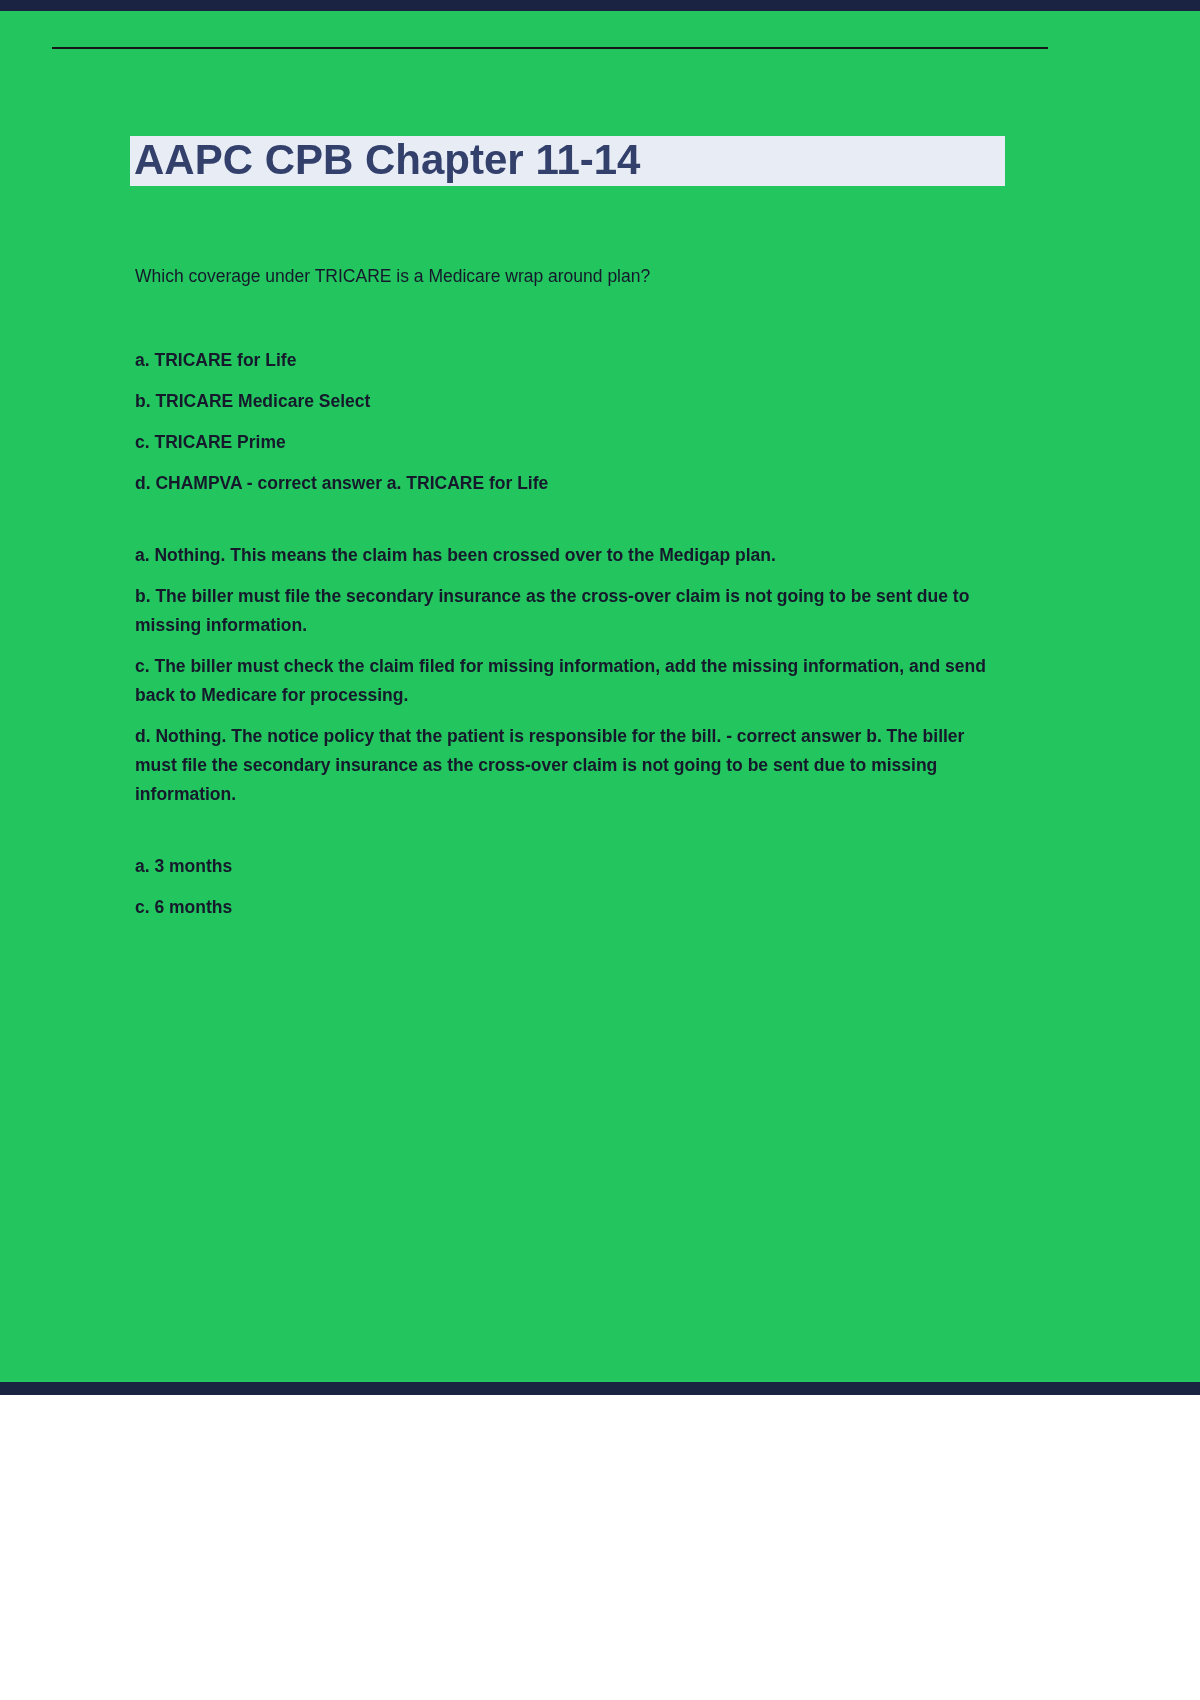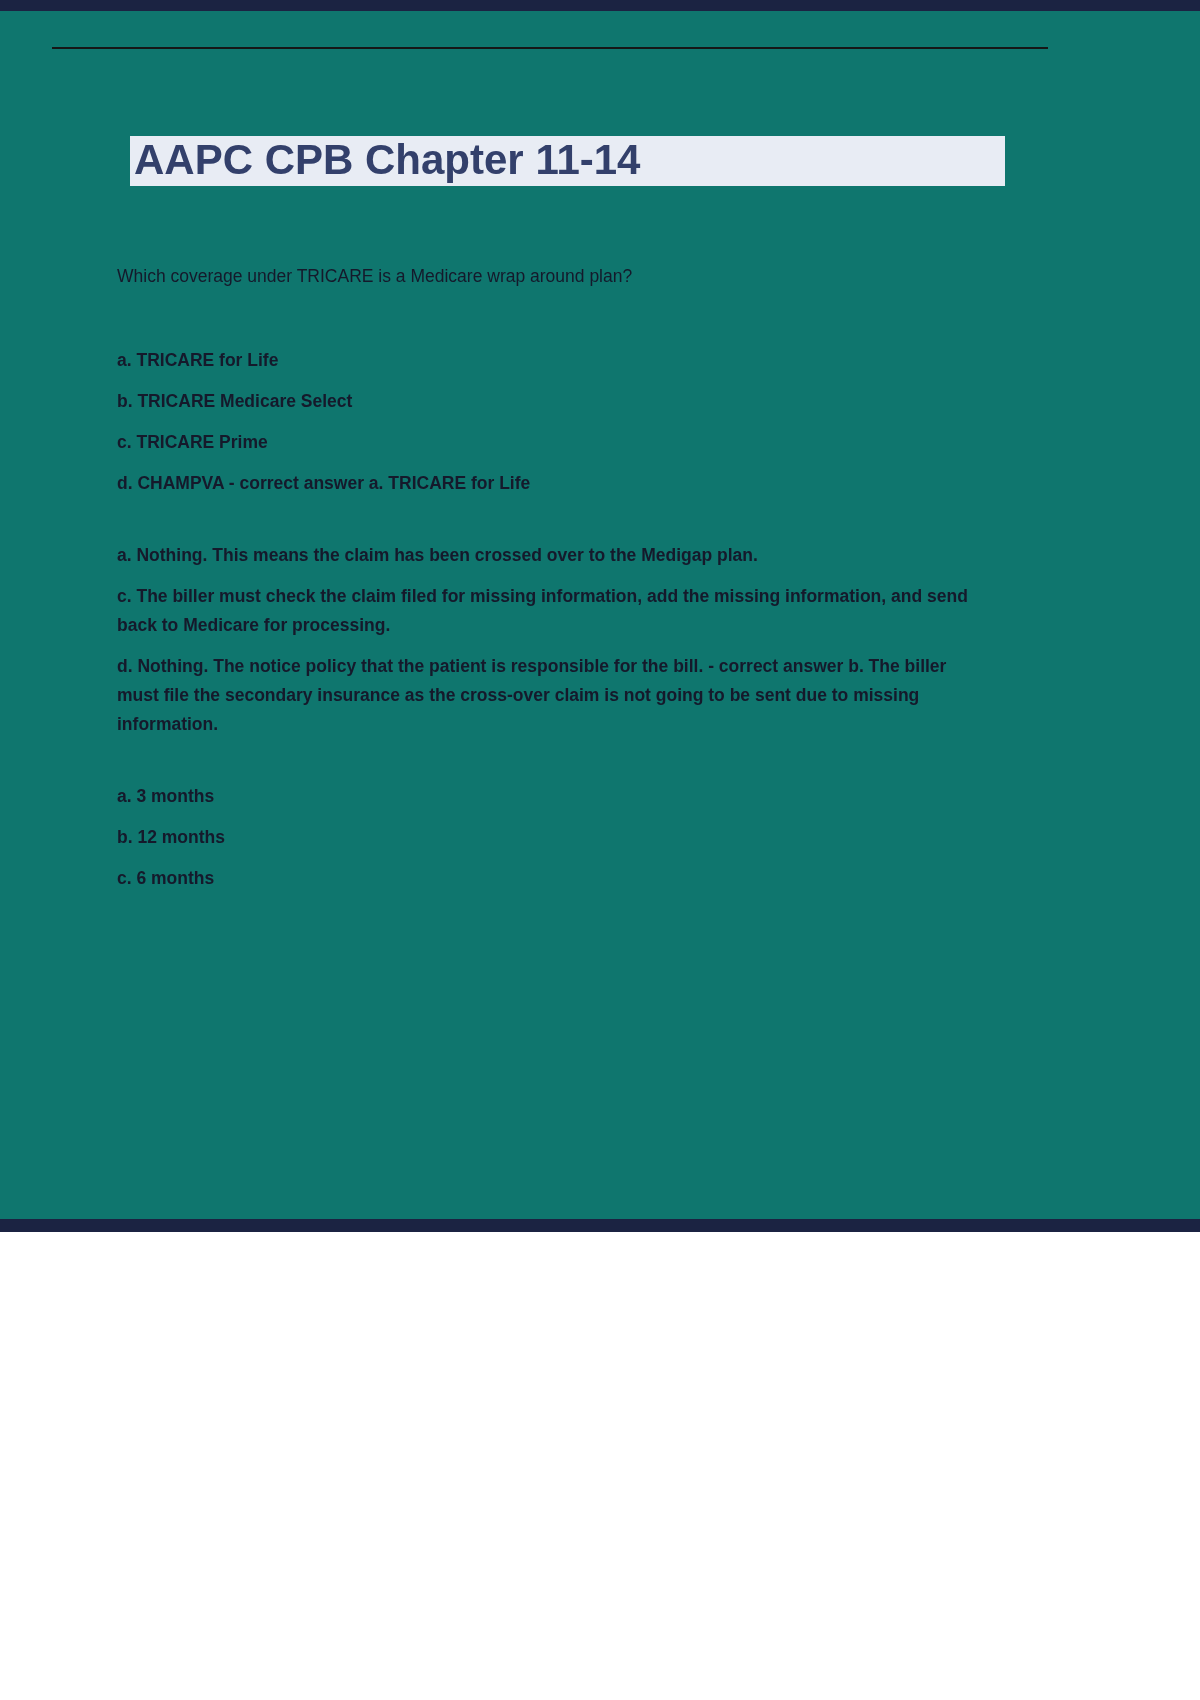--- a/index.html
+++ b/index.html
@@ -4,22 +4,22 @@
 <style>
   html, body {
     margin: 0;
     padding: 0;
     background: #ffffff;
     font-family: "Liberation Sans", sans-serif;
   }
   .page {
     position: relative;
     width: 1200px;
-    height: 1232px;
-    background: #0f766e;
+    height: 1395px;
+    background: #22c55e;
     overflow: hidden;
   }
   .top-bar {
     position: absolute;
     top: 0; left: 0;
     width: 100%;
     height: 11px;
     background: var(--bar-color, #1b2342);
   }
   .bottom-bar {
@@ -49,21 +49,21 @@
     font-size: 42px;
     font-weight: bold;
     letter-spacing: 0px;
     color: var(--title-color, #33406b);
     line-height: 1.1;
     white-space: nowrap;
   }
   .content {
     position: absolute;
     top: 262px;
-    left: 117px;
+    left: 135px;
     width: 856px;
     font-size: 17.5px;
     line-height: 29px;
     color: var(--body-color, #15192b);
   }
   .question-block {
     margin: 0 0 43px 0;
   }
   .question-text {
     margin: 0 0 55px 0;
@@ -89,25 +89,25 @@
   <div class="content" id="questions">
       <div class="question-block">
         <p class="question-text">Which coverage under TRICARE is a Medicare wrap around plan?</p>
         <p class="option-text">a. TRICARE for Life</p>
         <p class="option-text">b. TRICARE Medicare Select</p>
         <p class="option-text">c. TRICARE Prime</p>
         <p class="option-text">d. CHAMPVA - correct answer a. TRICARE for Life</p>
       </div>
       <div class="question-block">
         <p class="option-text">a. Nothing. This means the claim has been crossed over to the Medigap plan.</p>
+        <p class="option-text">b. The biller must file the secondary insurance as the cross-over claim is not going to be sent due to missing information.</p>
         <p class="option-text">c. The biller must check the claim filed for missing information, add the missing information, and send back to Medicare for processing.</p>
         <p class="option-text">d. Nothing. The notice policy that the patient is responsible for the bill. - correct answer b. The biller must file the secondary insurance as the cross-over claim is not going to be sent due to missing information.</p>
       </div>
       <div class="question-block">
         <p class="option-text">a. 3 months</p>
-        <p class="option-text">b. 12 months</p>
         <p class="option-text">c. 6 months</p>
       </div>
     </div>
 
   <div class="bottom-bar"></div>
 
 </div>
 
 </body></html>

